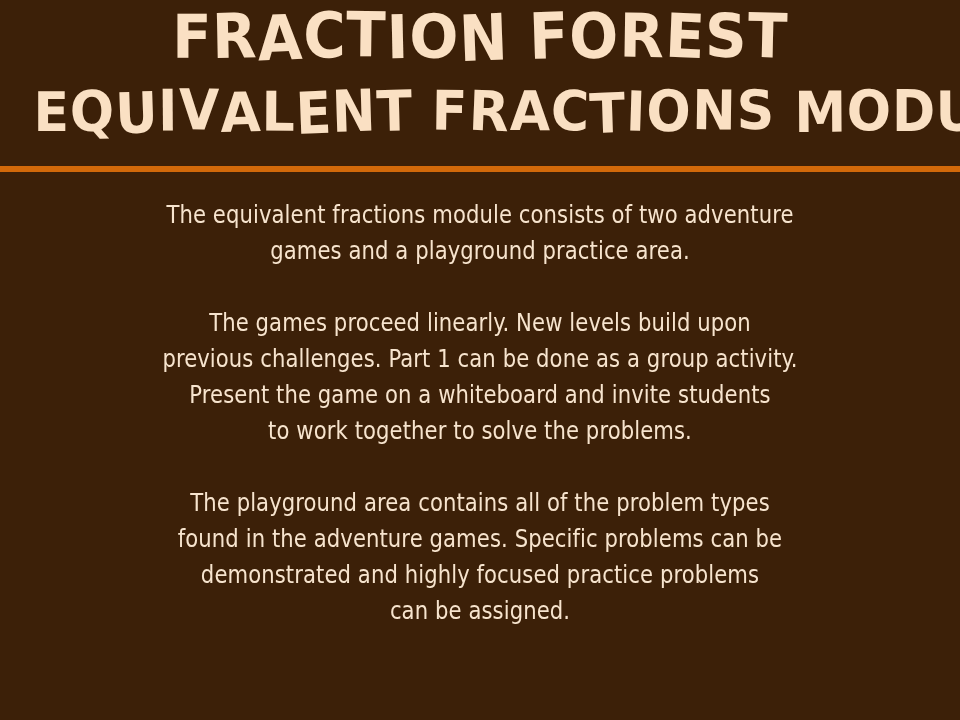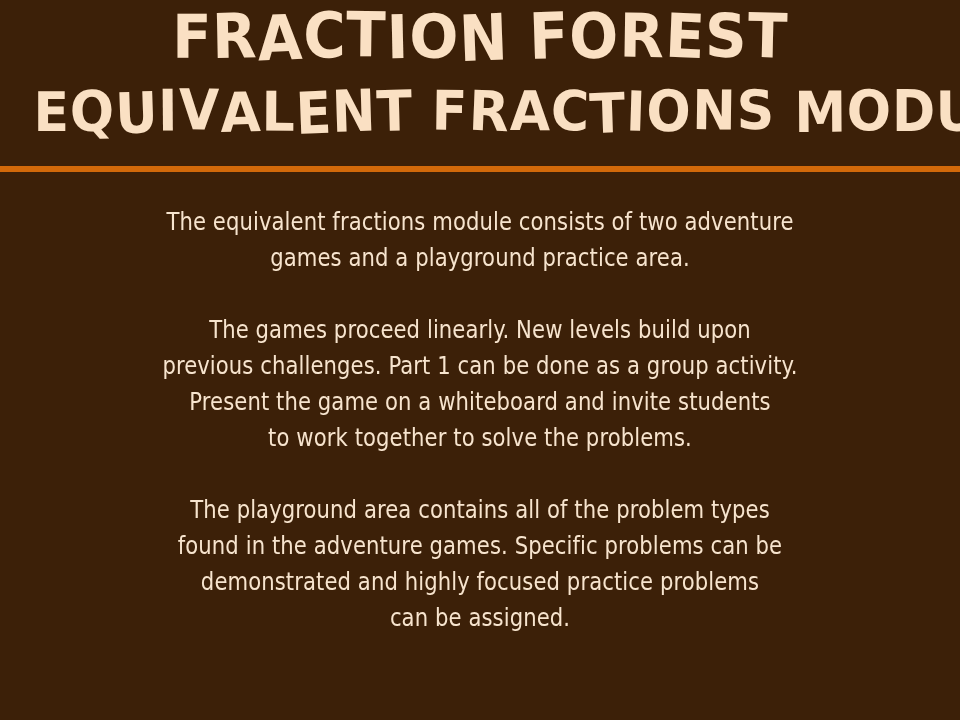--- a/index.html
+++ b/index.html
@@ -74,21 +74,21 @@
     background: #d2690a;
   }
 
   
   .body-copy {
     position: absolute;
     left: 0;
     top: 172px;
     width: 960px;
     height: 548px;
-    padding-top: 32px;
+    padding-top: 25px;
     box-sizing: border-box;
     text-align: center;
   }
 
   .para {
     color: #f7e4ce;
     font-family: "Liberation Sans Narrow", "DejaVu Sans Condensed", "Liberation Sans", sans-serif;
     font-size: 25px;
     line-height: 36px;
     letter-spacing: 0.1px;

